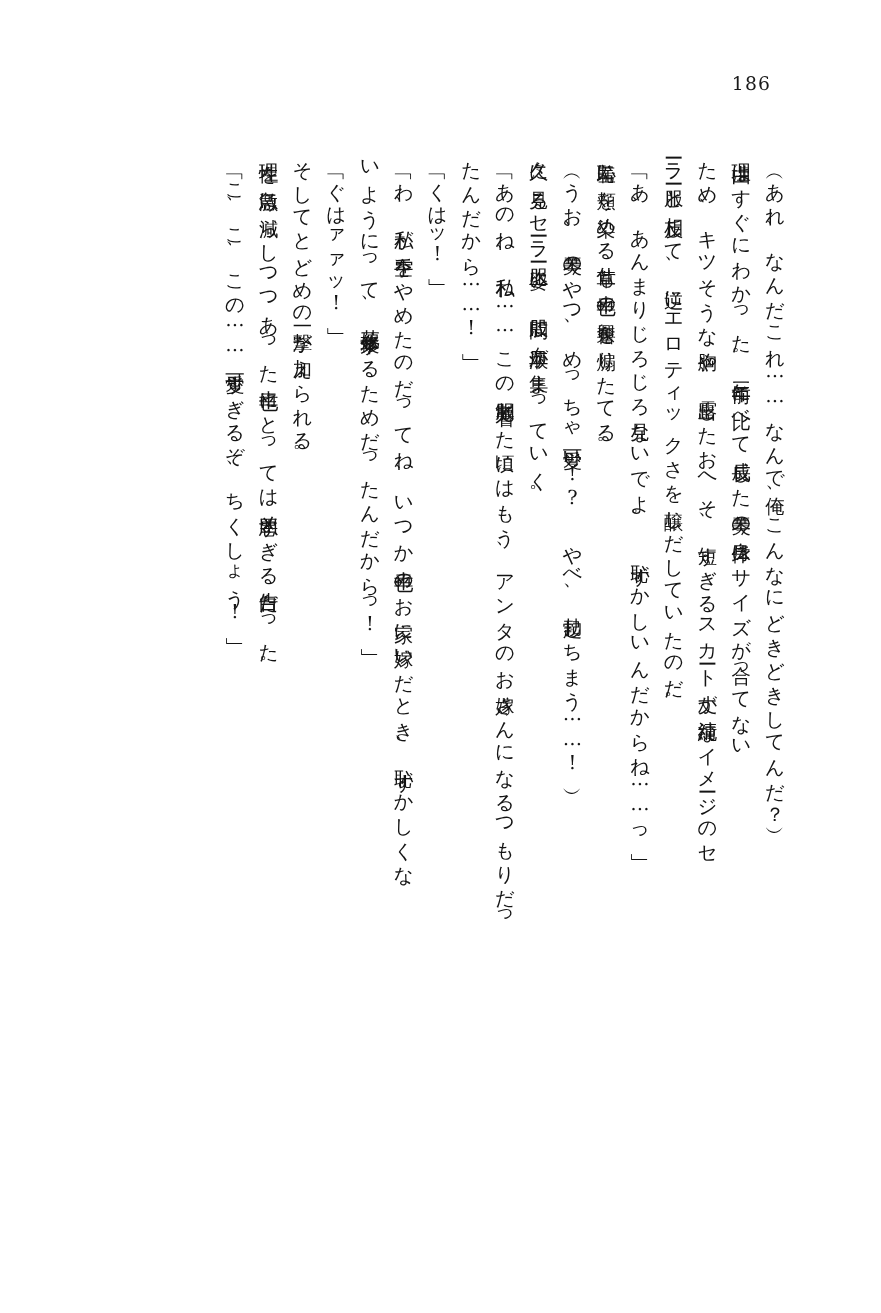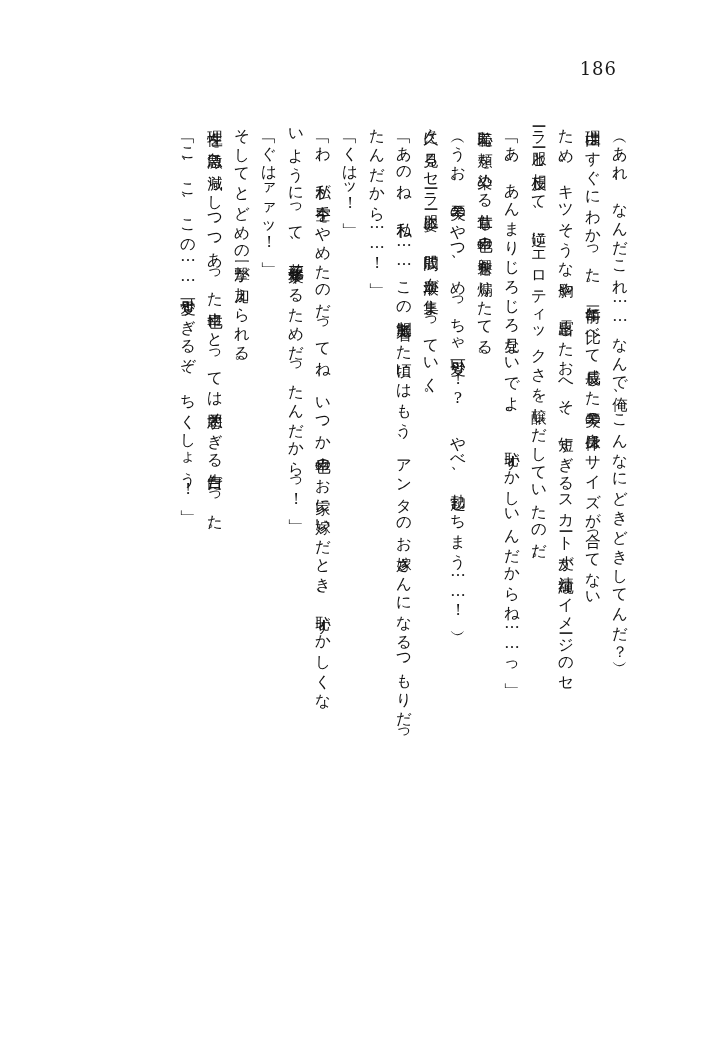--- a/index.html
+++ b/index.html
@@ -13,21 +13,21 @@
     height: 1050px;
     background: #ffffff;
     overflow: hidden;
     font-family: "DejaVu Serif", "Liberation Serif", serif;
     color: #1a1a1a;
   }
   .page-number {
     position: absolute;
     top: 58px;
     right: 88px;
-    font-size: 18px;
+    font-size: 15px;
     letter-spacing: 1px;
     color: #1a1a1a;
     font-family: "DejaVu Serif", "Liberation Serif", serif;
   }
   .body-text {
     position: absolute;
     top: 118px;
     left: 78px;
     right: 78px;
     height: 830px;

